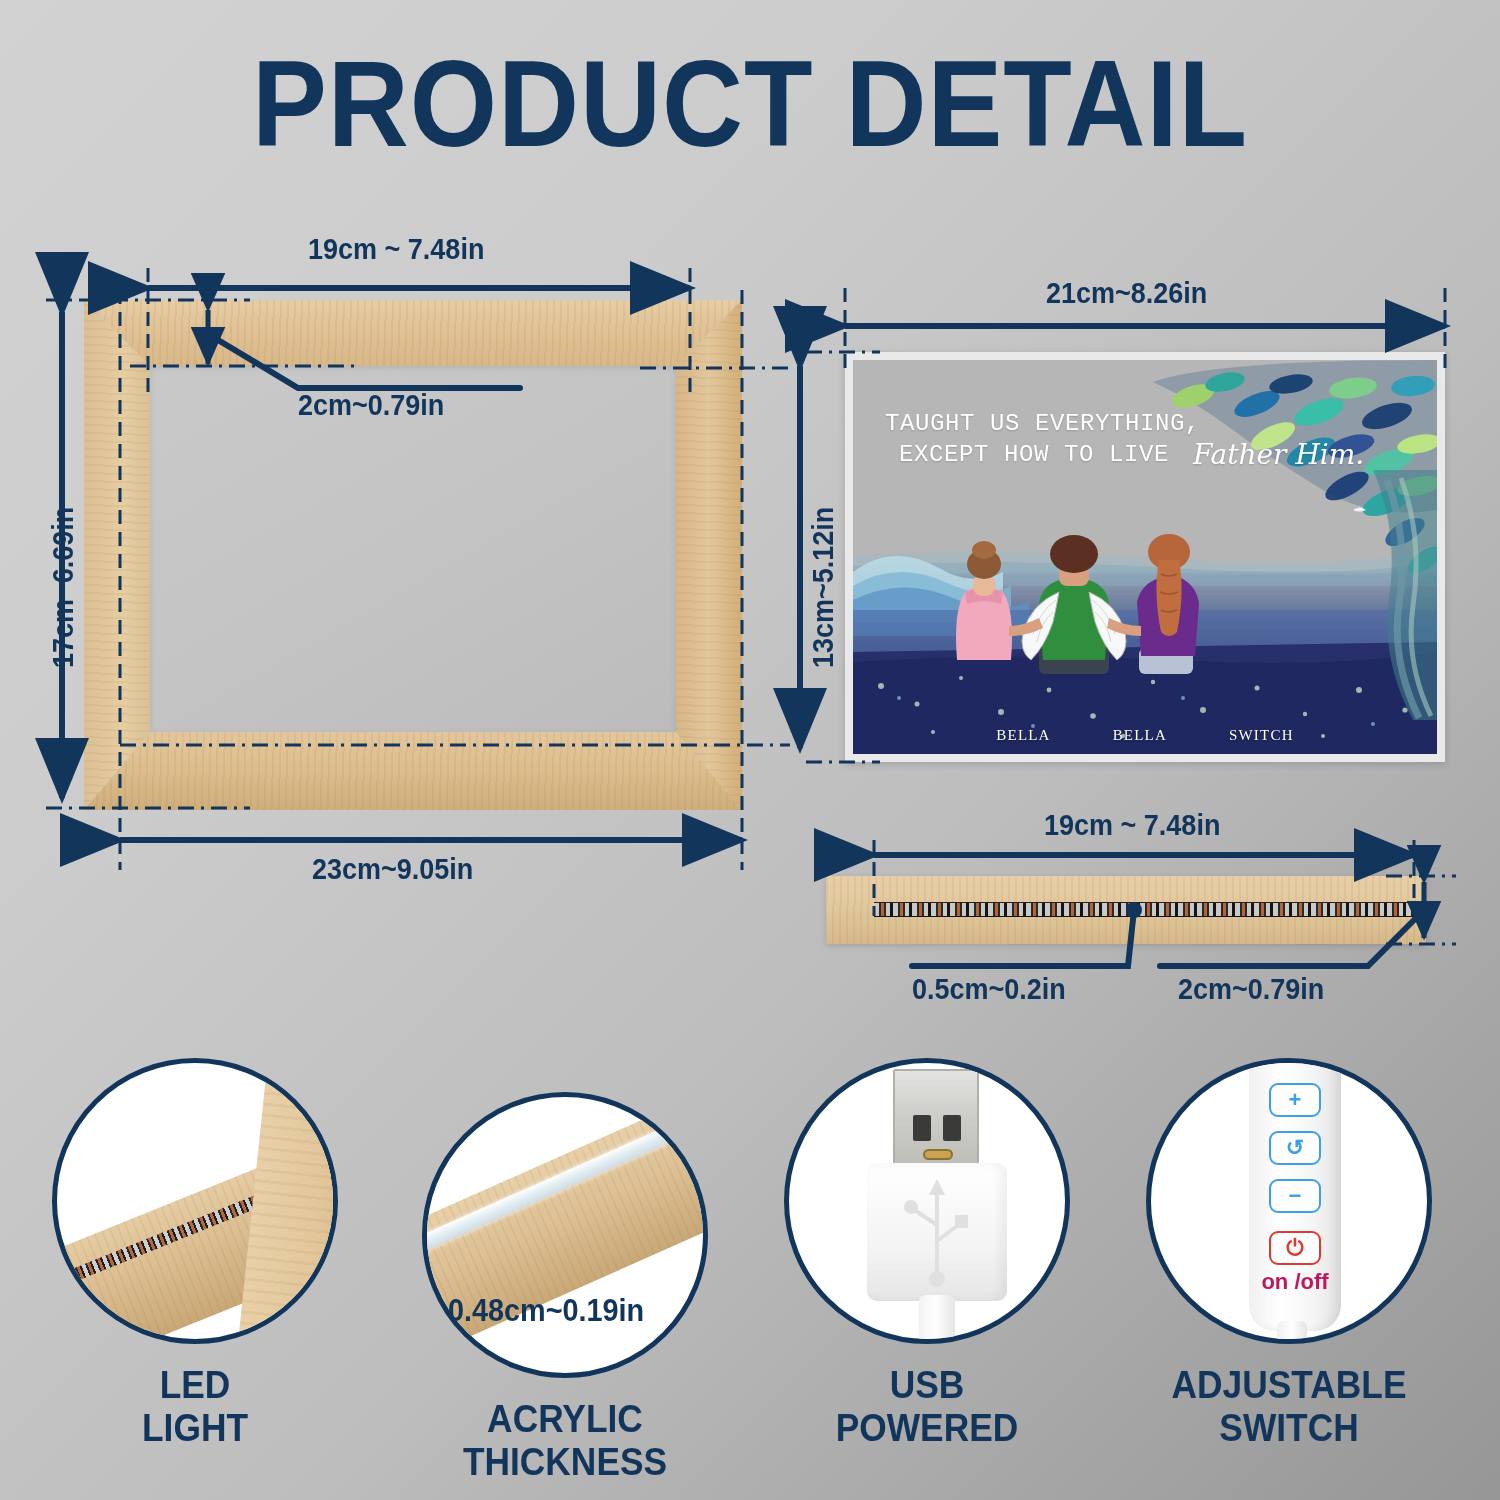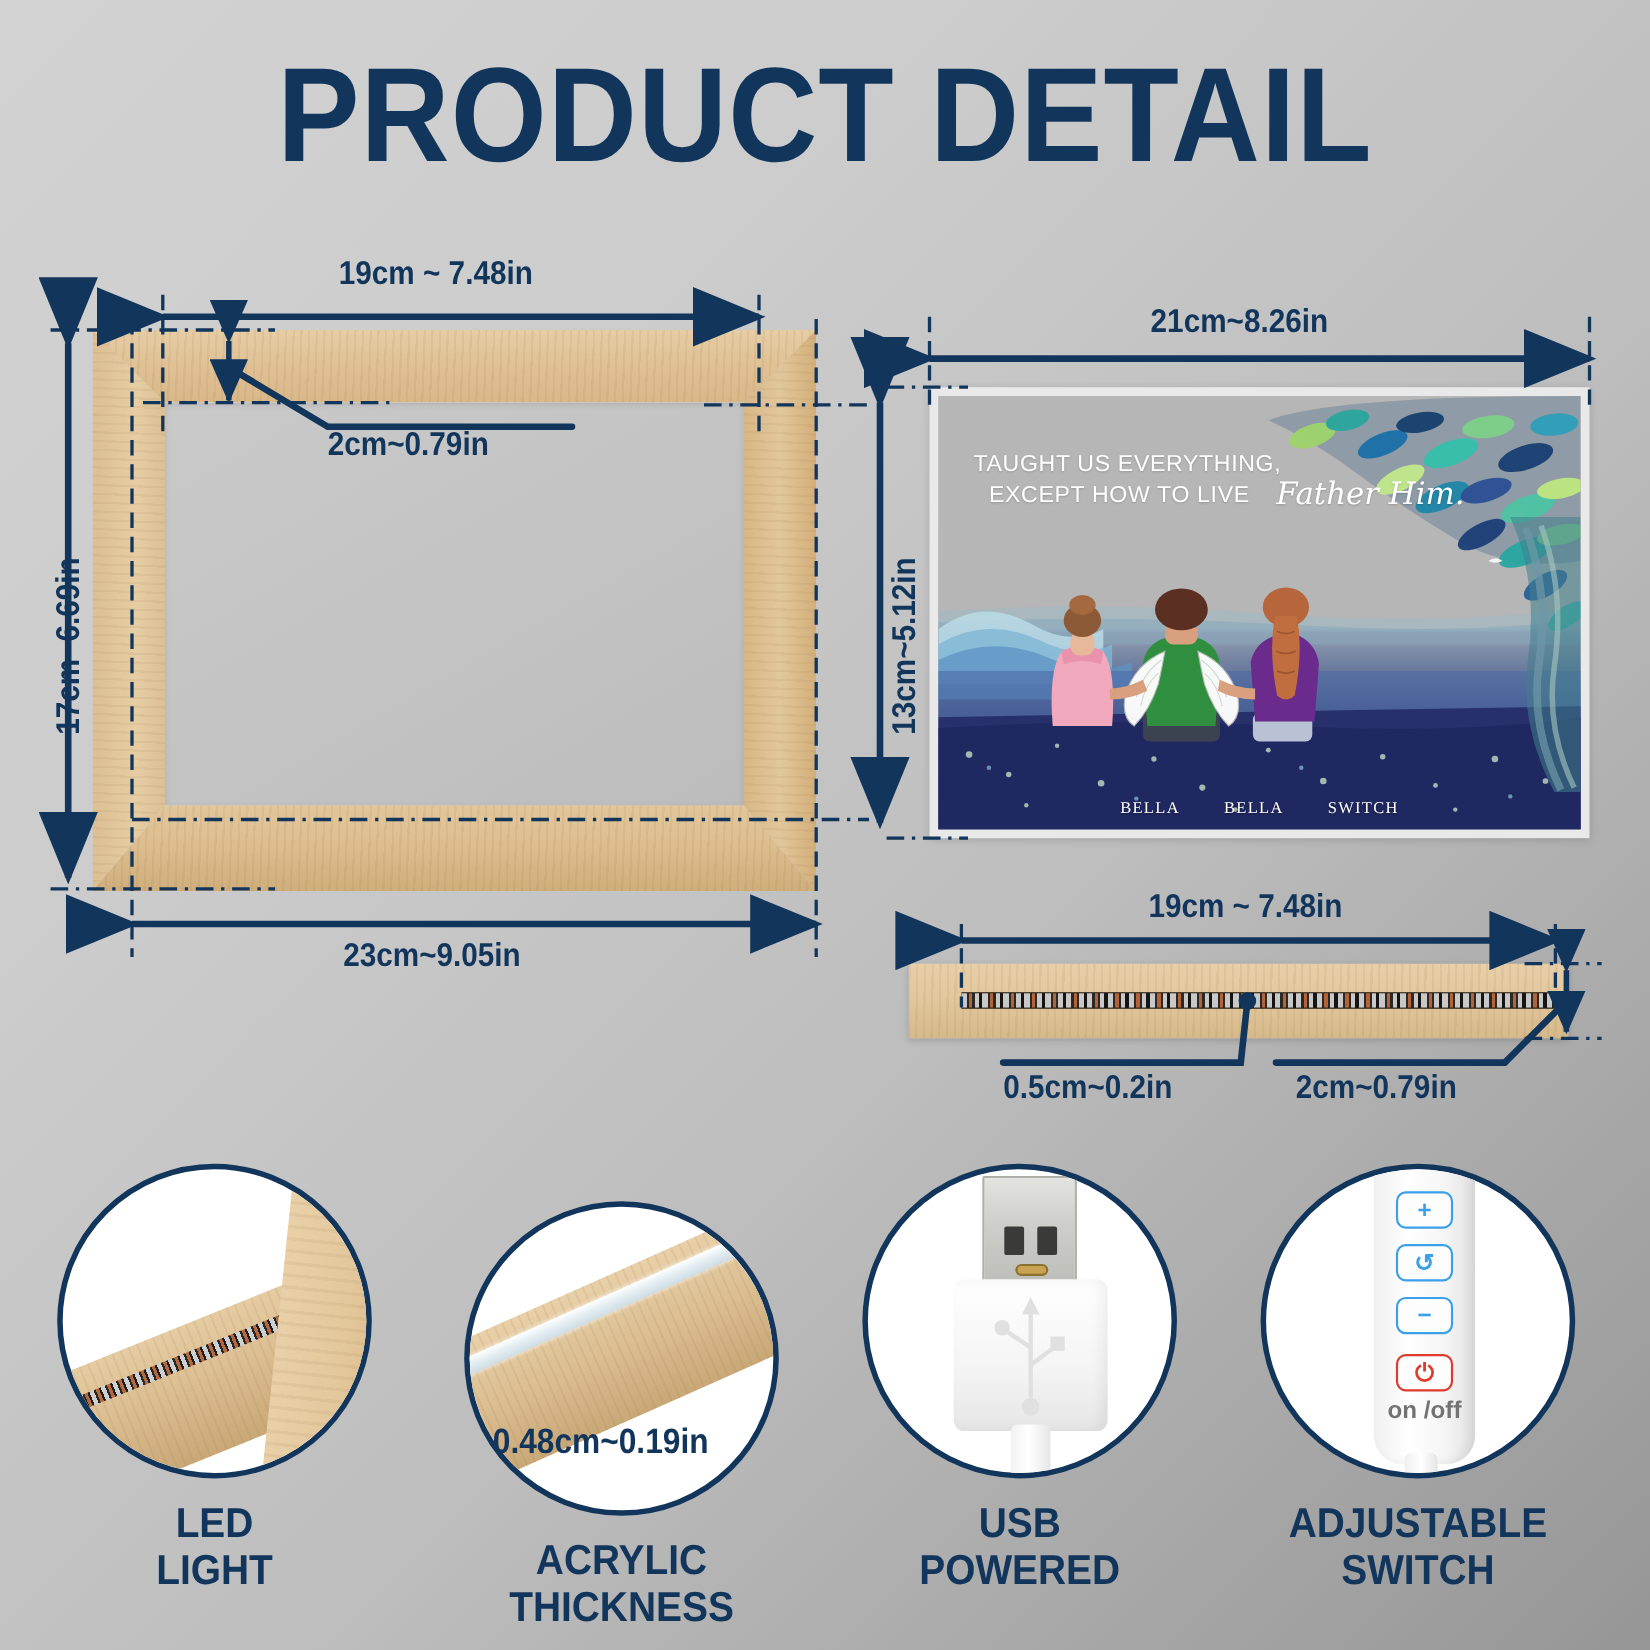--- a/index.html
+++ b/index.html
@@ -100,31 +100,31 @@
   #art-text { position:absolute; left:28px; top:38px; z-index:6; }
   .art-script {
     font-family: "DejaVu Serif", serif;
     font-style: italic;
     color: #ffffff;
     font-size: 34px;
     line-height: 1;
     text-shadow: 0 1px 2px rgba(0,0,0,.18);
   }
   .art-serif {
-    font-family: Liberation Sans, sans-serif;
+    font-family: Liberation Mono, monospace;
     color: #ffffff;
-    font-size: 21px;
+    font-size: 24px;
     letter-spacing: .6px;
     line-height: 1.3;
     text-shadow: 0 1px 2px rgba(0,0,0,.18);
   }
   #art-line3 { display:flex; align-items:center; gap:24px; }
   .art-names {
     position:absolute; bottom:10px; left:0; width:100%;
-    display:flex; justify-content:center; gap:40px; z-index:7;
+    display:flex; justify-content:center; gap:62px; z-index:7;
   }
   .art-name {
     font-family: "Liberation Serif", serif;
     color:#ffffff; font-size:15px; letter-spacing:1.2px;
     text-shadow: 0 1px 2px rgba(0,0,0,.4);
   }
 
   
   #led-base {
     position:absolute; left:826px; top:876px; width:600px; height:68px;
@@ -243,21 +243,21 @@
     display:flex; align-items:center; justify-content:center;
     color:#3ba0e8; font-size:22px; font-weight:700;
     background:#fdfdfd;
   }
   #sw-btn-plus  { top:20px; }
   #sw-btn-cycle { top:68px; }
   #sw-btn-minus { top:116px; }
   #sw-btn-power { top:168px; border-color:#e03a2f; color:#e03a2f; }
   #sw-onoff {
     position:absolute; left:98px; top:206px; width:92px;
-    text-align:center; color:#737373; font-size:22px; font-weight:700;
+    text-align:center; color:#be185d; font-size:22px; font-weight:700;
   }
 </style>
 </head>
 <body>
 
 <div id="page-title">PRODUCT DETAIL</div>
 
 <div id="wood-frame">
   <div id="wf-opening" class=""></div>
   <div id="wf-top" class="wood"></div>

